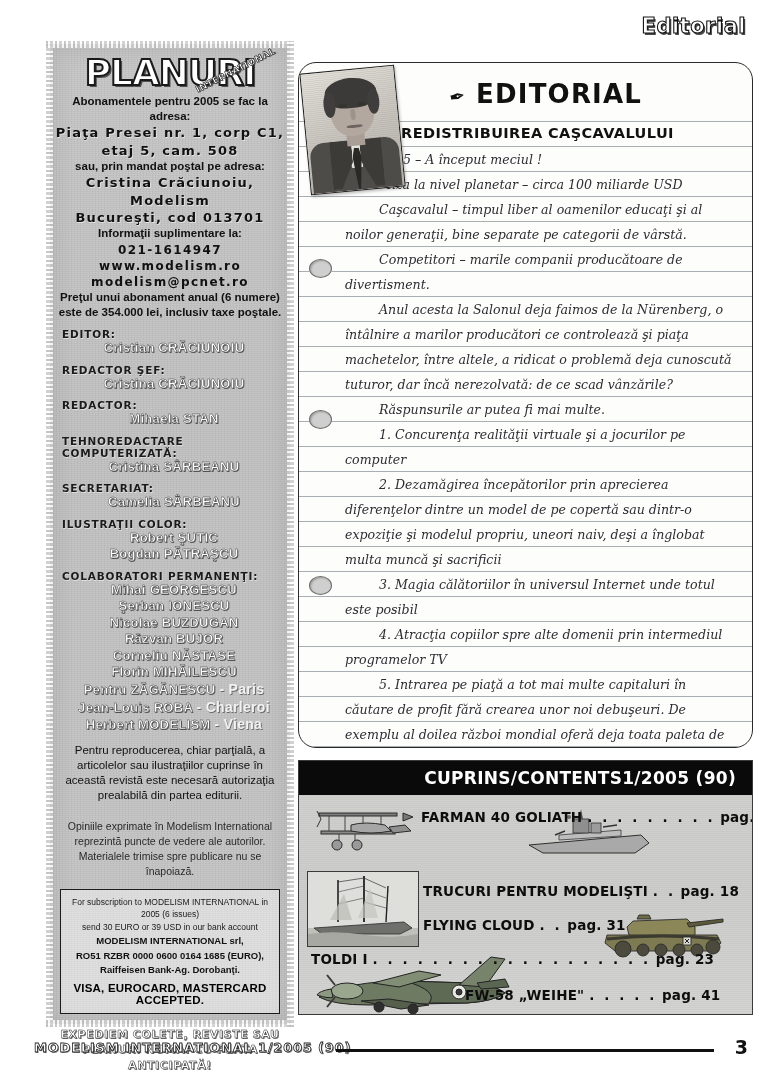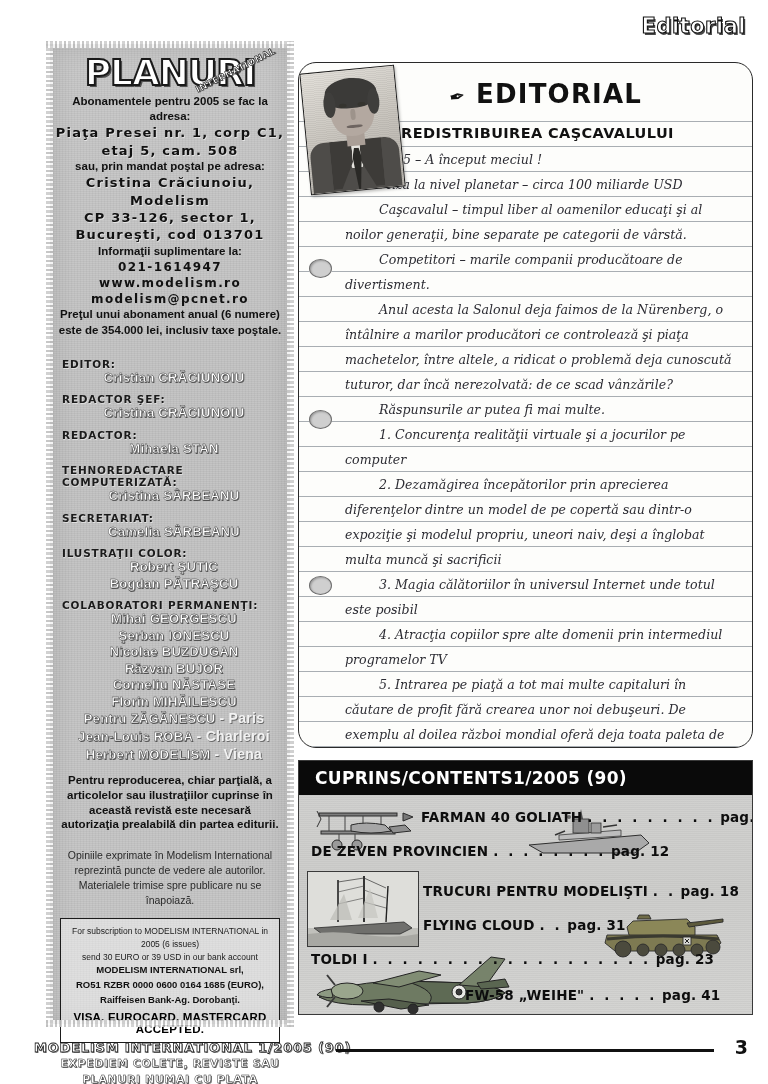--- a/index.html
+++ b/index.html
@@ -78,21 +78,21 @@
     font-family:"DejaVu Sans", sans-serif;
     font-size:13px;font-weight:bold;color:#111;
     letter-spacing:1.2px;line-height:1.34;
     text-shadow:.7px .7px 0 rgba(255,255,255,.55);
   }
   .sb-mono{
     font-family:"DejaVu Sans", sans-serif;
     font-size:12px;font-weight:bold;letter-spacing:1.4px;color:#111;line-height:1.35;
   }
 
-  .credits{margin-top:20px;text-align:left;padding-left:8px;}
+  .credits{margin-top:8px;text-align:left;padding-left:8px;}
   .credit-role{
     font-family:"DejaVu Sans", sans-serif;
     font-size:10.5px;font-weight:bold;letter-spacing:.8px;color:#1b1b1b;
     margin-top:7px;
     text-shadow:.6px .6px 0 rgba(255,255,255,.5);
   }
   .credit-name{
     text-align:center;
     font-size:13px;font-weight:bold;color:#fff;
     -webkit-text-stroke:.35px #2b2b2b;
@@ -101,21 +101,21 @@
     letter-spacing:.3px;
   }
   .credit-name .city{
     font-size:14px;color:#f2f2f2;-webkit-text-stroke:0;
     text-shadow:.8px .8px 0 rgba(70,70,70,.7);
     font-weight:bold;
   }
 
   .notice{
     margin:9px 6px 16px 6px;
-    font-size:11.5px;font-weight:bold;color:#111;line-height:1.3;
+    font-size:11.5px;font-weight:normal;color:#111;line-height:1.3;
   }
   .opinions{
     margin:11px 8px 0 8px;
     font-size:10.5px;color:#2a2a2a;line-height:1.42;
   }
   .bankbox{
     margin:10px 6px 0 6px;
     border:1.5px solid #1b1b1b;
     background:rgba(255,255,255,.42);
     padding:6px 5px 7px 5px;
@@ -230,21 +230,21 @@
     border:1.4px solid #3a3a3a;
     box-sizing:border-box;
     background:
       repeating-linear-gradient(0deg, rgba(0,0,0,.03) 0 1px, rgba(0,0,0,0) 1px 2px),
       linear-gradient(180deg,#d2d2d0 0%,#cdcdcb 50%,#d4d4d2 100%);
     overflow:hidden;
   }
   .contents-bar{
     position:absolute;left:0;right:0;top:0;height:34px;
     background:#0a0a0a;
-    display:flex;align-items:center;justify-content:flex-start;
+    display:flex;align-items:center;justify-content:flex-end;
     padding:0 16px;box-sizing:border-box;
   }
   .contents-bar .t{
     color:#fff;font-family:"DejaVu Sans",sans-serif;
     font-weight:bold;font-size:17px;letter-spacing:.3px;
   }
   .contents-bar .n{
     color:#fff;font-family:"DejaVu Sans",sans-serif;
     font-weight:bold;font-size:17px;letter-spacing:.3px;
   }
@@ -305,21 +305,20 @@
     <div class="logo">
       <span>PLANURI</span>
       <span class="logo-intl">INTERNATIONAL</span>
     </div>
 
     <div class="sb-line">Abonamentele pentru 2005 se fac la adresa:</div>
     <div class="sb-addr">Piaţa Presei nr. 1, corp C1,</div>
     <div class="sb-addr">etaj 5, cam. 508</div>
     <div class="sb-line">sau, prin mandat poştal pe adresa:</div>
     <div class="sb-addr">Cristina Crăciunoiu, Modelism</div>
-    <div class="sb-addr">CP 33-126, sector 1,</div>
     <div class="sb-addr">Bucureşti, cod 013701</div>
     <div class="sb-line">Informaţii suplimentare la:</div>
     <div class="sb-mono">021-1614947</div>
     <div class="sb-mono">www.modelism.ro</div>
     <div class="sb-mono">modelism@pcnet.ro</div>
     <div class="sb-line">Preţul unui abonament anual (6 numere)</div>
     <div class="sb-line">este de 354.000 lei, inclusiv taxe poştale.</div>
 
     <div class="credits">
       <div class="credit-role">EDITOR:</div>
@@ -512,25 +511,20 @@
           <ellipse cx="104" cy="56" rx="5" ry="5" fill="#2f2f2f"></ellipse>
           <path d="M26 32 l-8 -10 M26 44 l-8 10" stroke="#3a3a3a" stroke-width="2"></path>
         </g>
       </svg>
 
       <div class="toc-row r1">
         <span>FARMAN 40 GOLIATH</span>
         <span class="toc-dots">. . . . . . . . .</span>
         <span>pag. 4</span>
       </div>
-      <div class="toc-row r2">
-        <span>DE ZEVEN PROVINCIEN</span>
-        <span class="toc-dots">. . . . . . . .</span>
-        <span>pag. 12</span>
-      </div>
       <div class="toc-row r3">
         <span>TRUCURI PENTRU MODELIŞTI</span>
         <span class="toc-dots">. .</span>
         <span>pag. 18</span>
       </div>
       <div class="toc-row r4">
         <span>FLYING CLOUD</span>
         <span class="toc-dots">. .</span>
         <span>pag. 31</span>
       </div>

